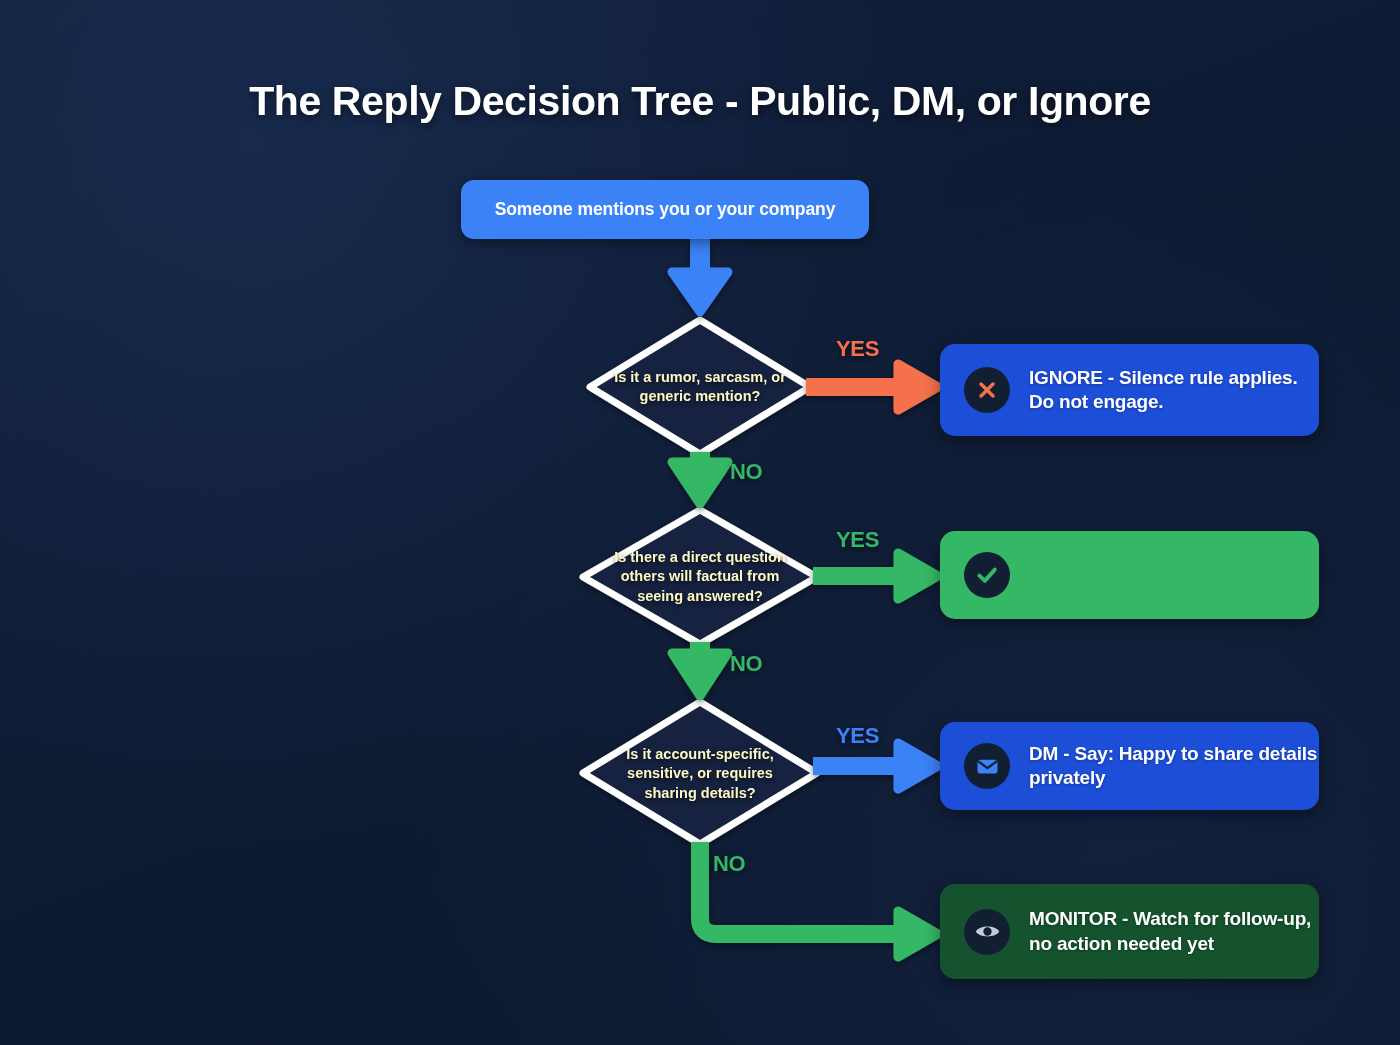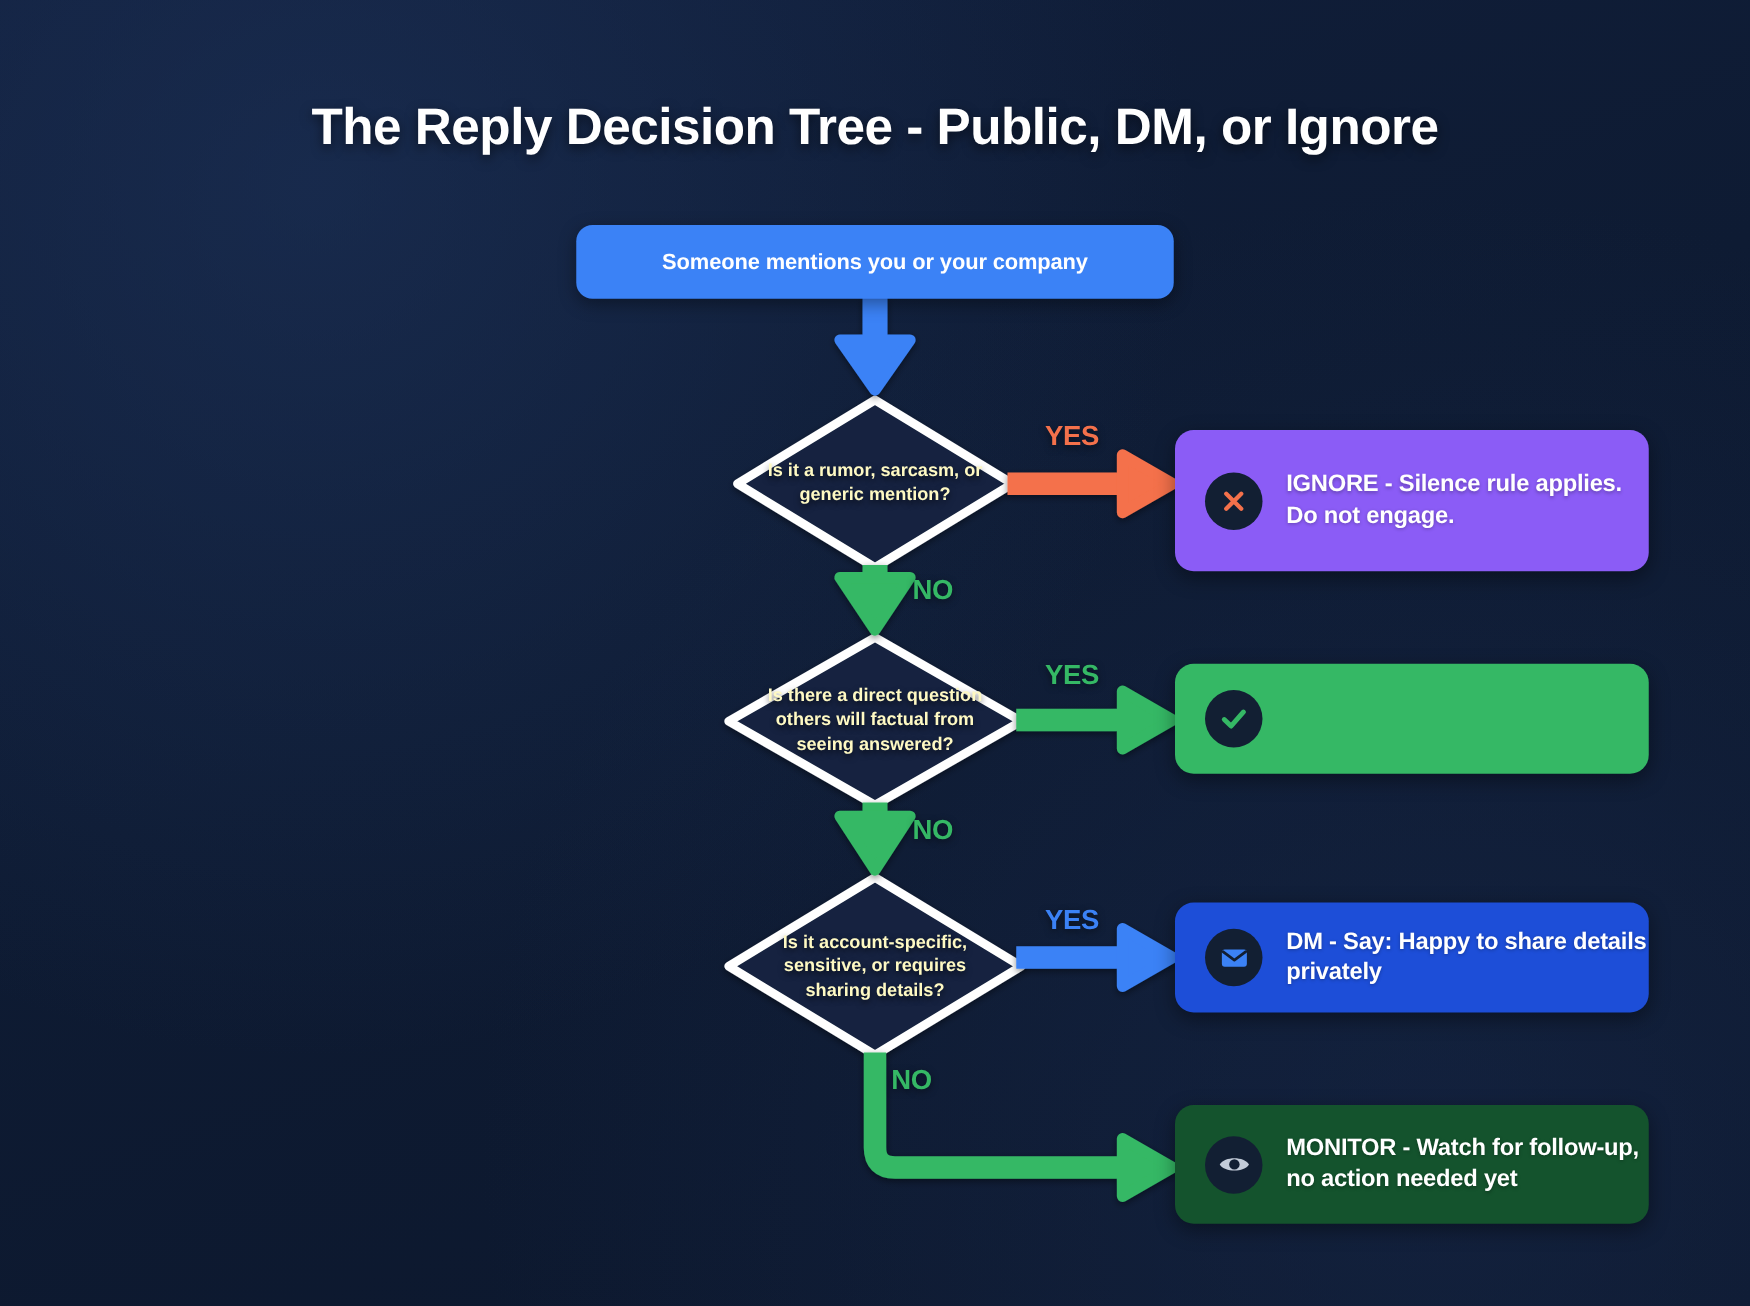--- a/index.html
+++ b/index.html
@@ -22,21 +22,21 @@
   .title{
     position:absolute;left:0;right:0;top:78px;
     text-align:center;
     font-size:41px;font-weight:bold;color:#ffffff;
     letter-spacing:-.4px;
     text-shadow:0 3px 9px rgba(0,0,0,.55);
   }
 
   
   .start-node{
-    position:absolute;left:461px;top:180px;width:478px;height:59px;
+    position:absolute;left:461px;top:180px;width:408px;height:59px;
     background:#3b82f6;border-radius:13px;
     display:flex;align-items:center;justify-content:center;
     box-shadow:0 4px 14px rgba(0,0,0,.38);
   }
   .start-node span{
     color:#ffffff;font-size:17.5px;font-weight:bold;letter-spacing:-.1px;
   }
 
   
   .diamond{
@@ -68,21 +68,21 @@
     background:#121f33;
     display:flex;align-items:center;justify-content:center;
     margin-right:19px;
   }
   .outcome .otext{
     color:#ffffff;font-size:19px;font-weight:bold;line-height:1.27;
     letter-spacing:-.2px;
     text-shadow:0 1px 3px rgba(0,0,0,.28);
   }
 
-  #outcome-ignore{left:940px;top:344px;width:355px;height:113px;background:#8b5cf6;}
+  #outcome-ignore{left:940px;top:344px;width:355px;height:92px;background:#1d4ed8;}
   #outcome-public{left:940px;top:531px;width:355px;height:88px;background:#35b865;}
   #outcome-dm    {left:940px;top:722px;width:355px;height:88px;background:#1d4ed8;}
   #outcome-monitor{left:940px;top:884px;width:355px;height:95px;background:#14532d;}
 
   
   .edge-label{
     position:absolute;font-size:22px;font-weight:bold;letter-spacing:-.3px;
     text-shadow:0 2px 6px rgba(0,0,0,.5);
   }
   #label-yes-1{left:836px;top:336px;color:#f4714b;}

